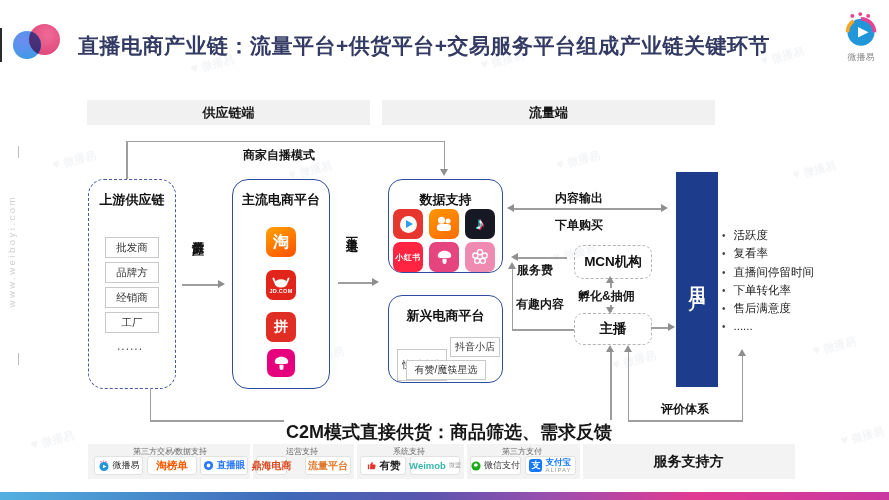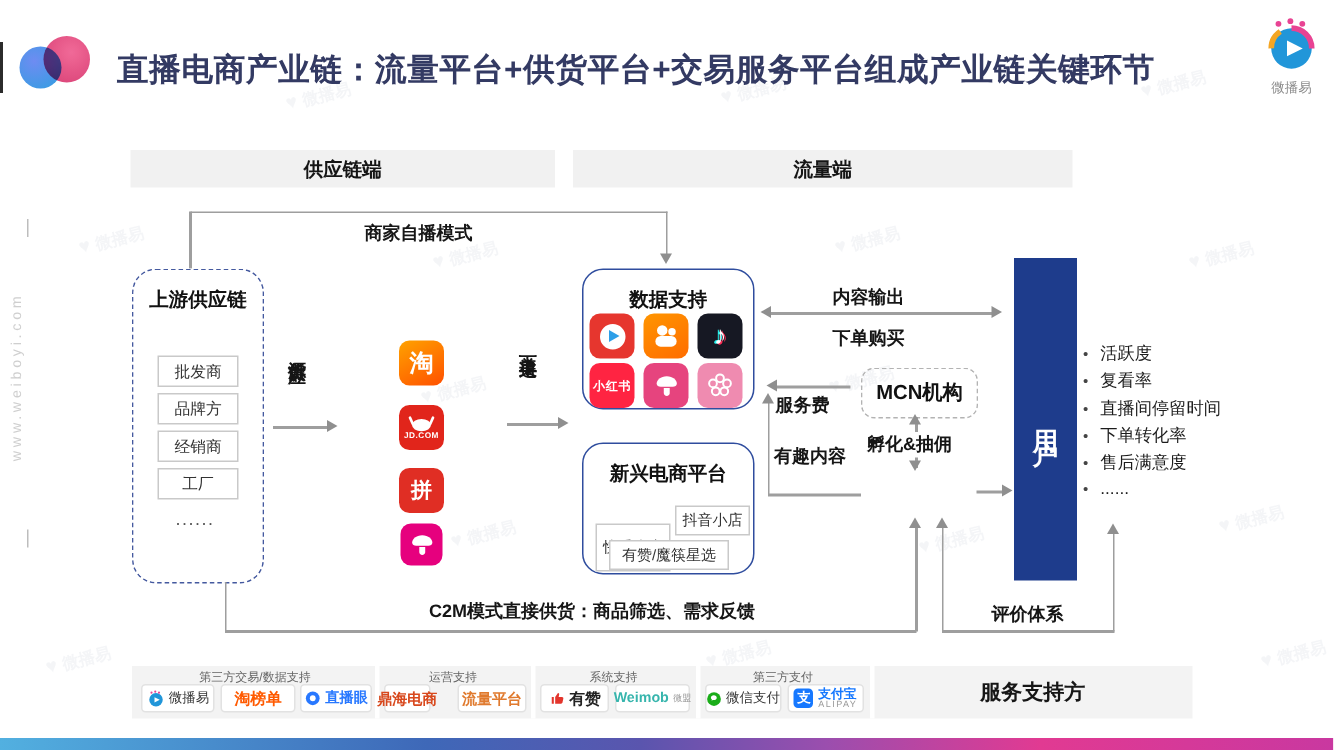--- a/index.html
+++ b/index.html
@@ -147,20 +147,23 @@
   <div class="chip" style="left:105px;top:237px;width:54px;height:21px;">批发商</div>
   <div class="chip" style="left:105px;top:262px;width:54px;height:21px;">品牌方</div>
   <div class="chip" style="left:105px;top:287px;width:54px;height:21px;">经销商</div>
   <div class="chip" style="left:105px;top:312px;width:54px;height:21px;">工厂</div>
   <div class="dots" style="left:117px;top:339px;">......</div>
 
   <div class="vlabel" style="left:189px;top:231px;">货源供应</div>
   <div class="line" style="left:182px;top:284px;width:38px;height:1.5px;"></div>
   <div class="ah ah-r" style="left:218px;top:280px;"></div>
 
+  <div class="box solid-blue" style="left:232px;top:179px;width:98px;height:210px;">
+    <div class="box-title">主流电商平台</div>
+  </div>
   <div class="ai ai-taobao" style="left:266px;top:227px;">
     <span>淘</span>
   </div>
   <div class="ai ai-jd" style="left:266px;top:270px;">
     <svg width="18" height="11" viewBox="0 0 20 12">
       <ellipse cx="10" cy="7" rx="7" ry="4.5" fill="#fff"></ellipse>
       <path d="M3.5 6 L1.5 1.5 M16.5 6 L18.5 1.5" stroke="#fff" stroke-width="2" stroke-linecap="round"></path>
     </svg>
     <span>JD.COM</span>
   </div>
@@ -232,20 +235,21 @@
   <div class="line" style="left:517px;top:257px;width:50px;height:1.5px;"></div>
   <div class="ah ah-l" style="left:511px;top:253px;"></div>
 
   <div class="dashed-gray" style="position:absolute;left:574px;top:245px;width:76px;height:32px;font-size:13.5px;">MCN机构</div>
 
   <div class="line" style="left:610px;top:278px;width:1.5px;height:34px;"></div>
   <div class="ah ah-u" style="left:606px;top:276px;"></div>
   <div class="ah ah-d" style="left:606px;top:307px;"></div>
   <div class="lbl" style="left:576px;top:288px;">孵化&amp;抽佣</div>
 
+  <div class="dashed-gray" style="position:absolute;left:574px;top:313px;width:76px;height:30px;font-size:13.5px;">主播</div>
   <div class="line" style="left:651px;top:327px;width:19px;height:1.5px;"></div>
   <div class="ah ah-r" style="left:668px;top:323px;"></div>
 
   <div class="line" style="left:512px;top:329px;width:62px;height:1.5px;"></div>
   <div class="line" style="left:511.5px;top:265px;width:1.5px;height:65px;"></div>
   <div class="ah ah-u" style="left:507.5px;top:262px;"></div>
   <div class="lbl" style="left:514px;top:296px;">有趣内容</div>
 
   <div class="user-box">
     <span style="writing-mode:vertical-rl;text-orientation:upright;letter-spacing:7px;">用户</span>
@@ -255,21 +259,21 @@
   <div class="metric" style="top:246px;">复看率</div>
   <div class="metric" style="top:265px;">直播间停留时间</div>
   <div class="metric" style="top:283px;">下单转化率</div>
   <div class="metric" style="top:301px;">售后满意度</div>
   <div class="metric" style="top:320px;">......</div>
 
   <div class="line" style="left:149.5px;top:388px;width:1.5px;height:33px;"></div>
   <div class="line" style="left:150px;top:420px;width:461px;height:1.5px;"></div>
   <div class="line" style="left:610px;top:349px;width:1.5px;height:72px;"></div>
   <div class="ah ah-u" style="left:606px;top:345px;"></div>
-  <div class="lbl" style="left:284px;top:399px;font-size:12px;">C2M模式直接供货：商品筛选、需求反馈</div>
+  <div class="lbl" style="left:284px;top:420px;font-size:18px;">C2M模式直接供货：商品筛选、需求反馈</div>
 
   <div class="line" style="left:627.5px;top:349px;width:1.5px;height:72px;"></div>
   <div class="ah ah-u" style="left:623.5px;top:345px;"></div>
   <div class="line" style="left:628px;top:420px;width:115px;height:1.5px;"></div>
   <div class="line" style="left:741.5px;top:353px;width:1.5px;height:68px;"></div>
   <div class="ah ah-u" style="left:737.5px;top:349px;"></div>
   <div class="lbl" style="left:659px;top:401px;">评价体系</div>
 
   <div class="support-bar"></div>
   <div class="support-sep" style="left:250px;"></div>

